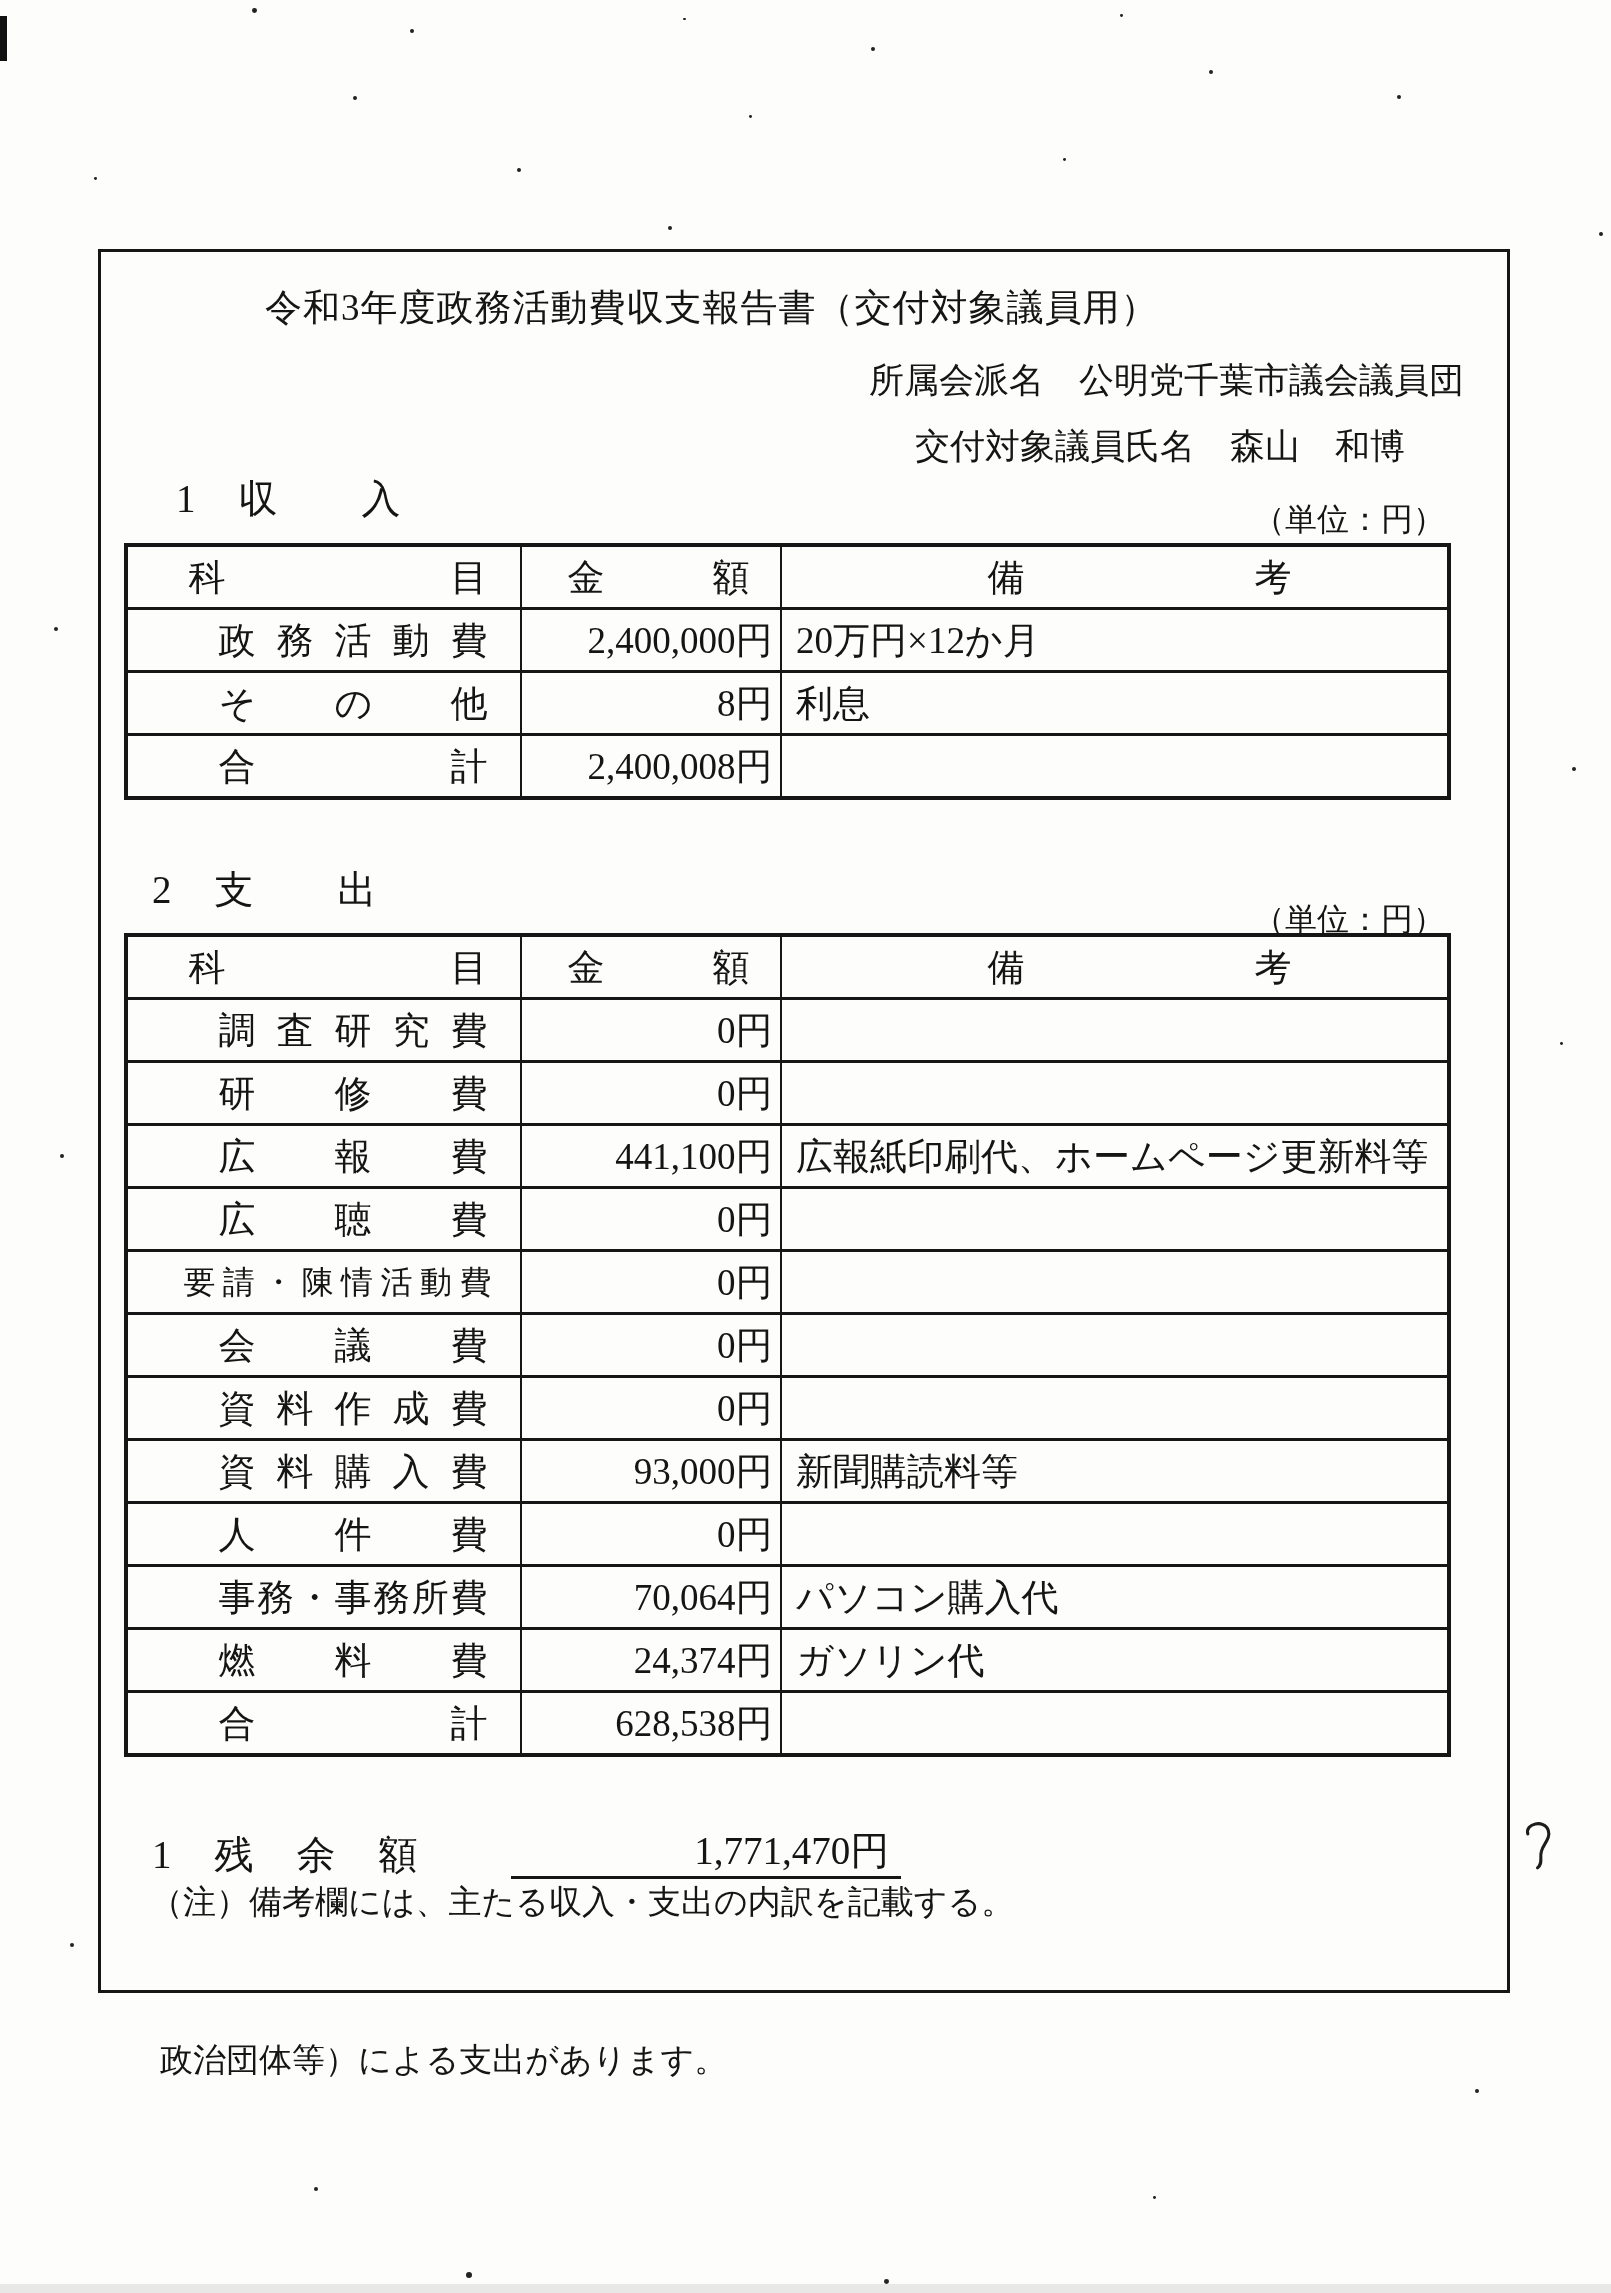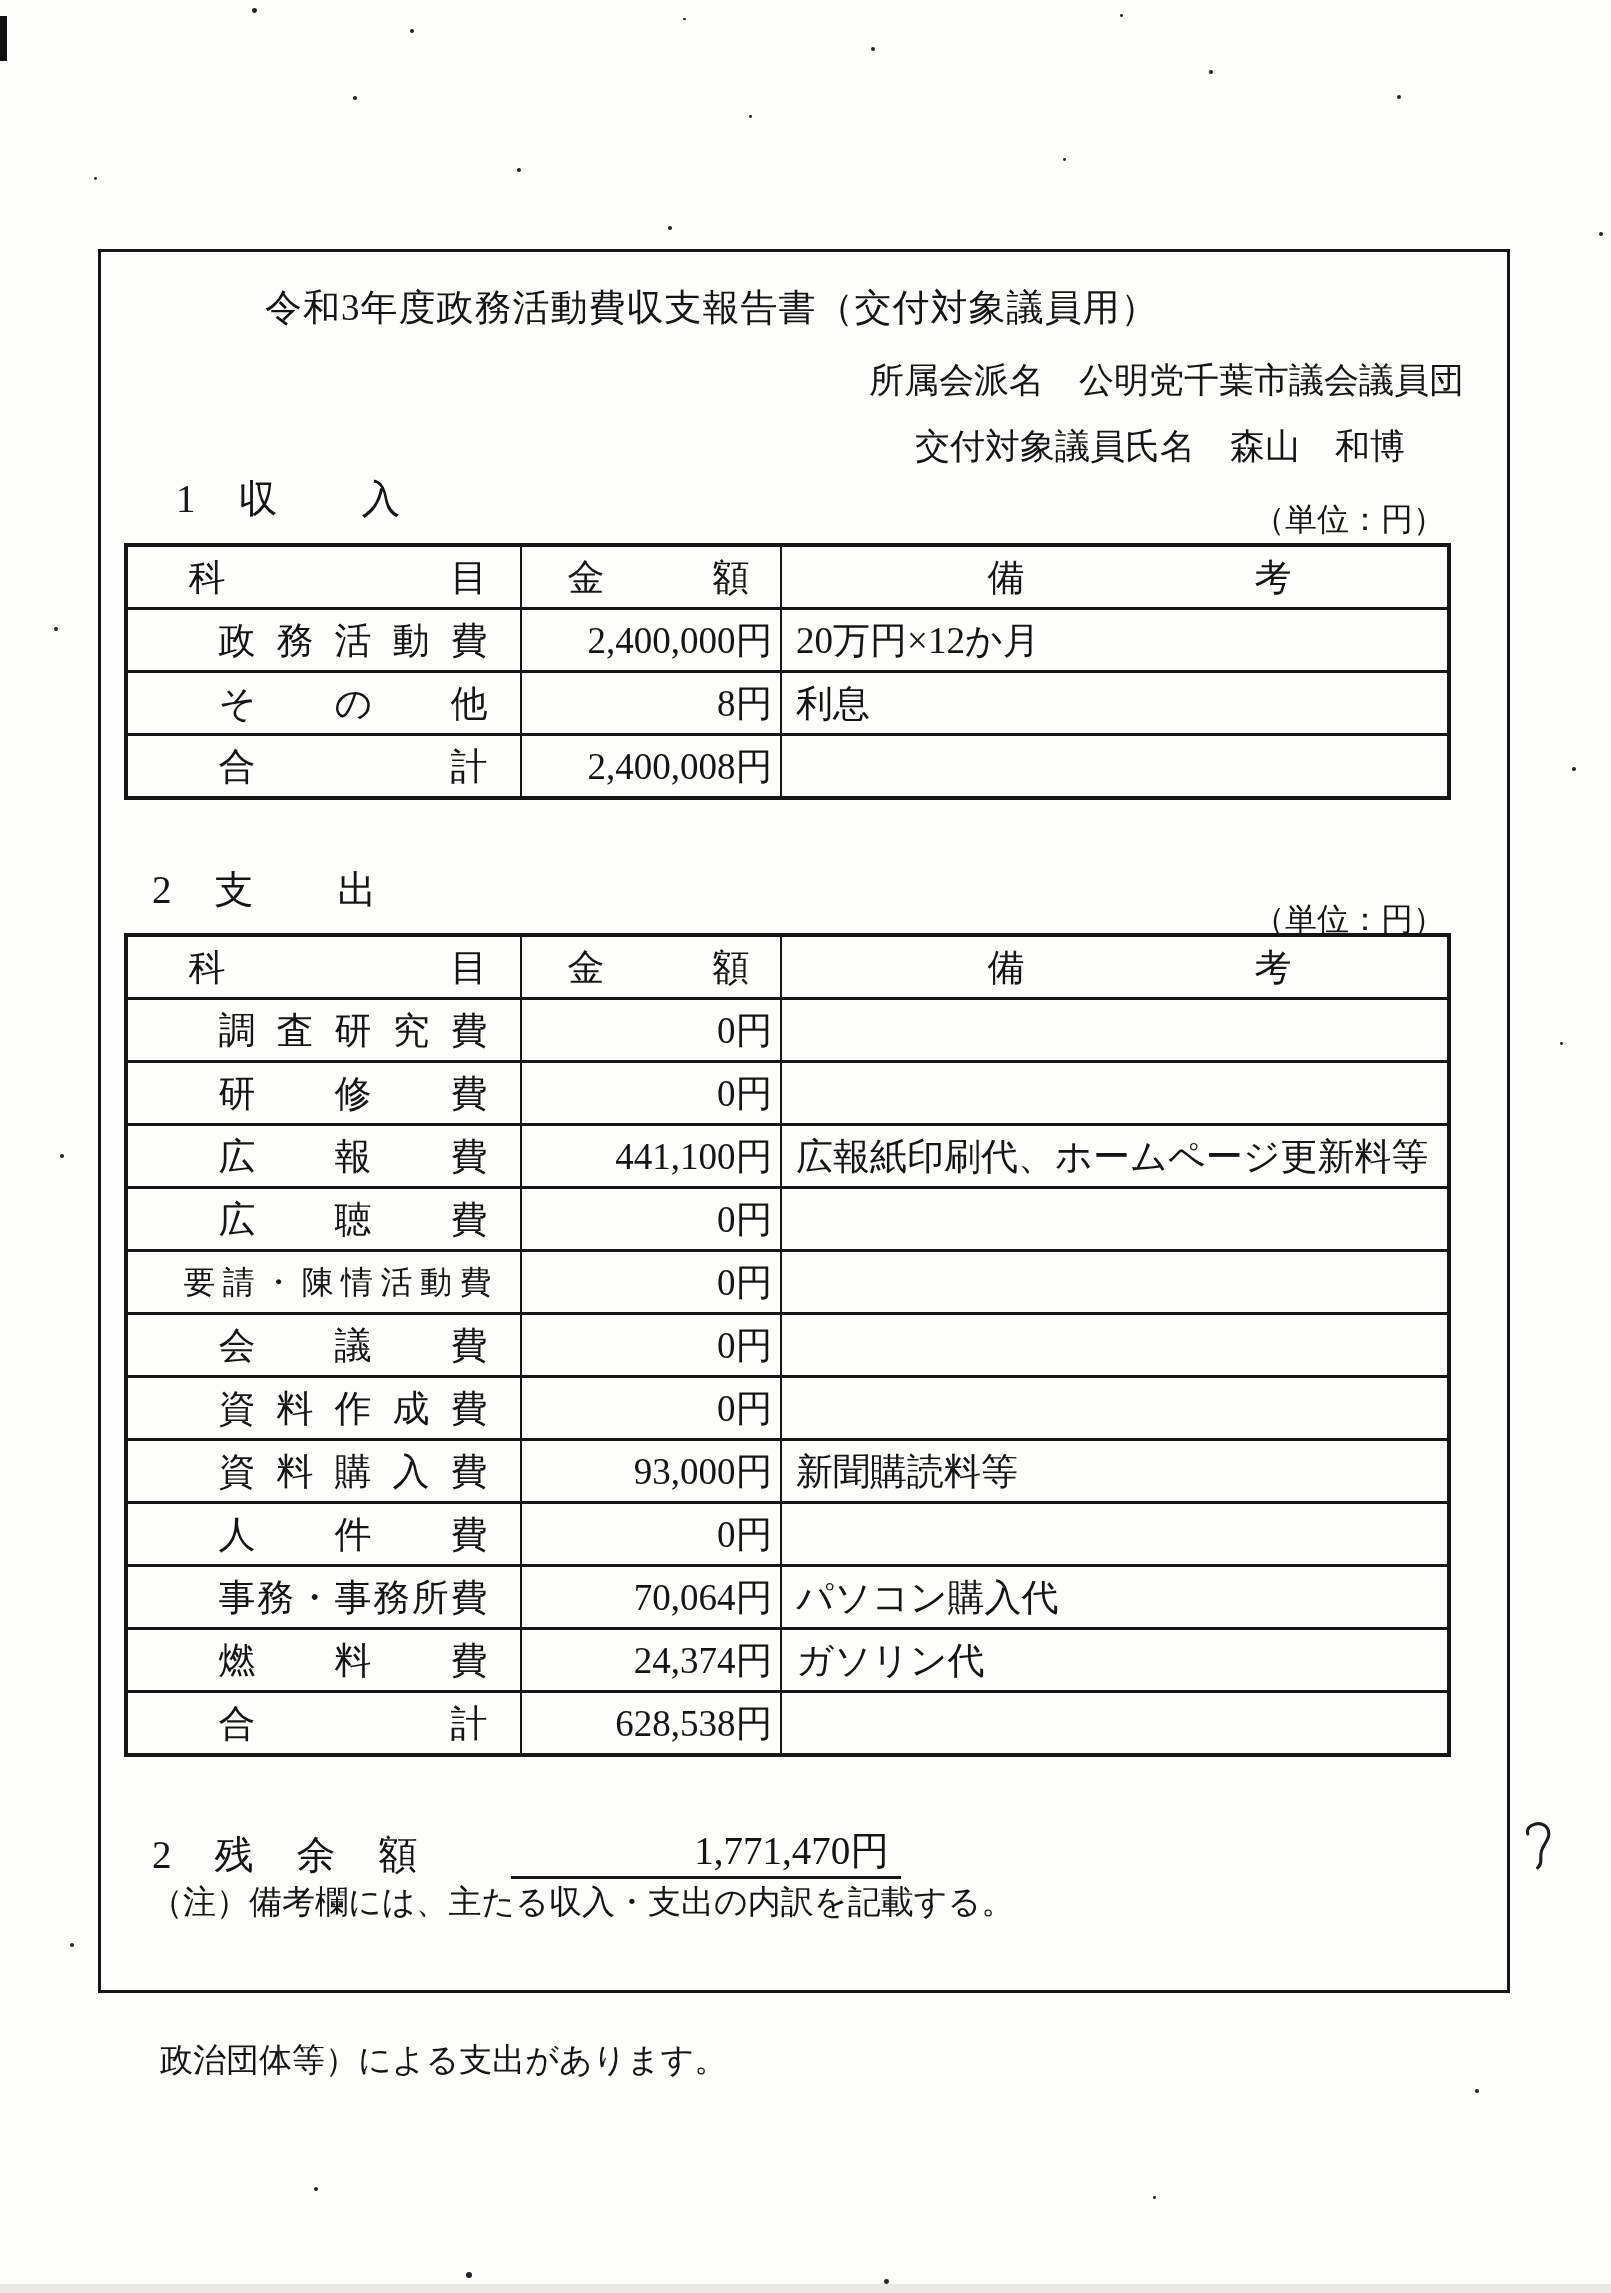--- a/index.html
+++ b/index.html
@@ -234,21 +234,21 @@
         <td class="c-rem">ガソリン代</td>
       </tr>
       <tr>
         <td class="c-item">合計</td>
         <td class="c-amt">628,538円</td>
         <td class="c-rem"></td>
       </tr>
     </tbody>
       </table>
 
-    <div class="balance-label">2　残　余　額</div>
+    <div class="balance-label">1　残　余　額</div>
     <div class="balance-amount">1,771,470円</div>
 
     <div class="inner-note">（注）備考欄には、主たる収入・支出の内訳を記載する。</div>
   </div>
 
   <div class="footnote">
     <div class="l2">政治団体等）による支出があります。</div>
   </div>
 
 </div>

